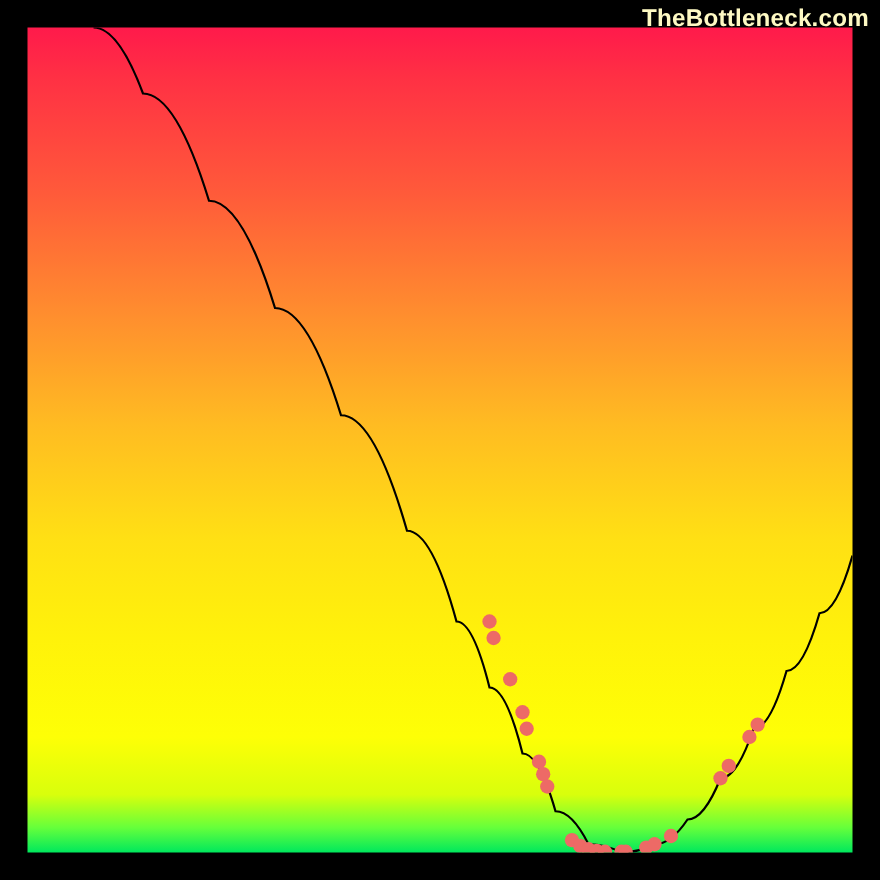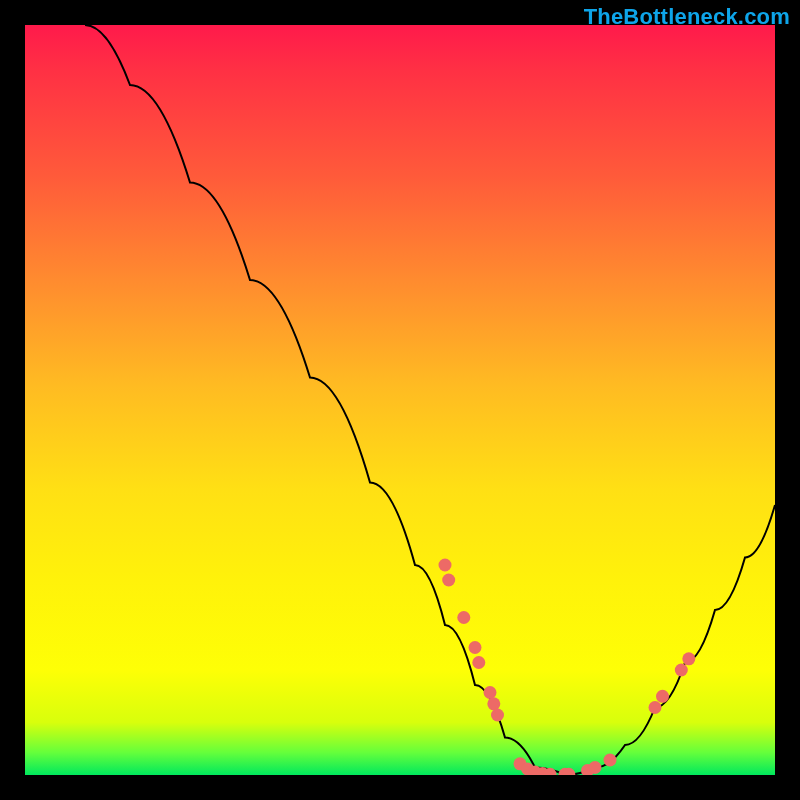--- a/index.html
+++ b/index.html
@@ -16,21 +16,21 @@
     width: 800px;
     height: 800px;
     background: #000;
   }
   .watermark {
     position: absolute;
     top: 4px;
     right: 10px;
     font-size: 22px;
     font-weight: 600;
-    color: #0ea5e9;
+    color: #fef9c3;
     letter-spacing: 0.2px;
     user-select: none;
   }
   .plot {
     position: absolute;
     left: 25px;
     top: 25px;
     width: 750px;
     height: 750px;
     

